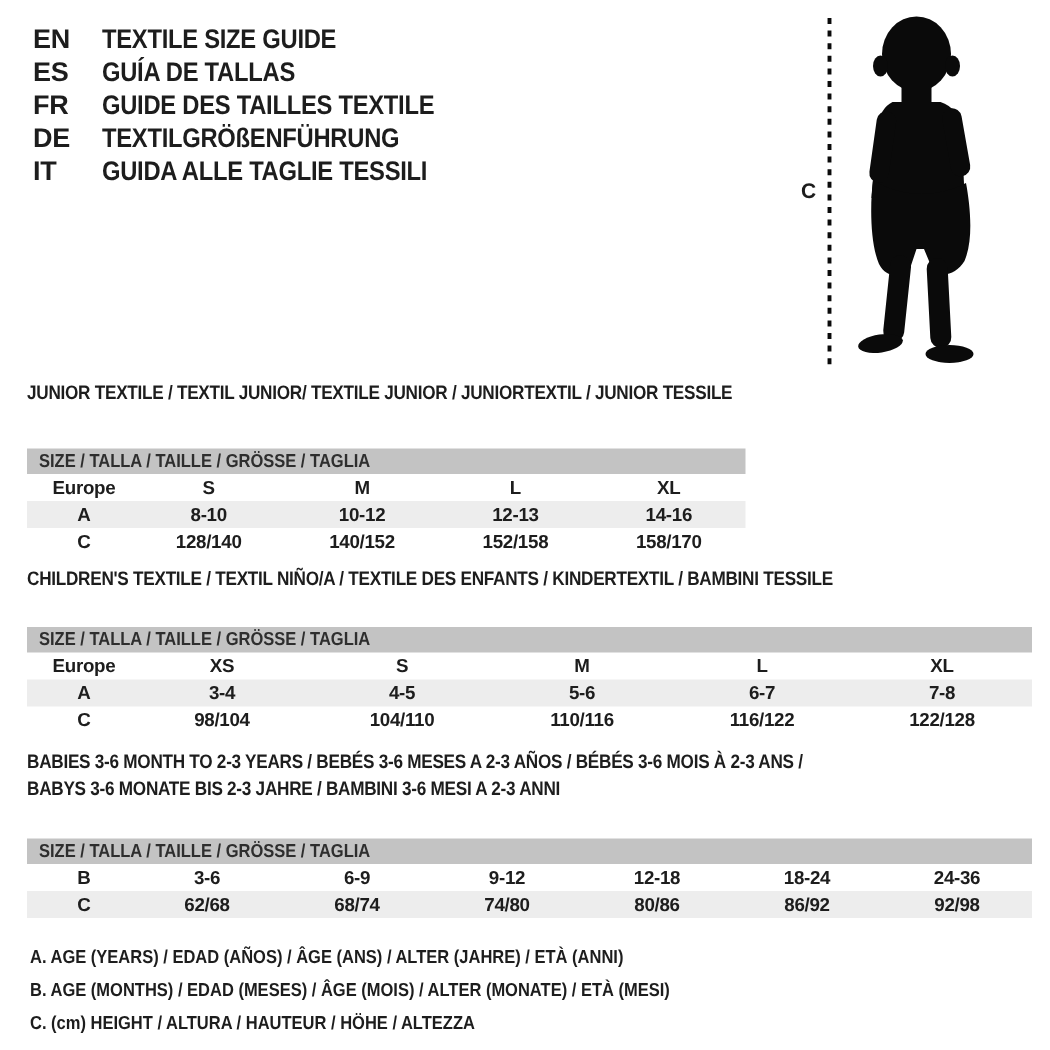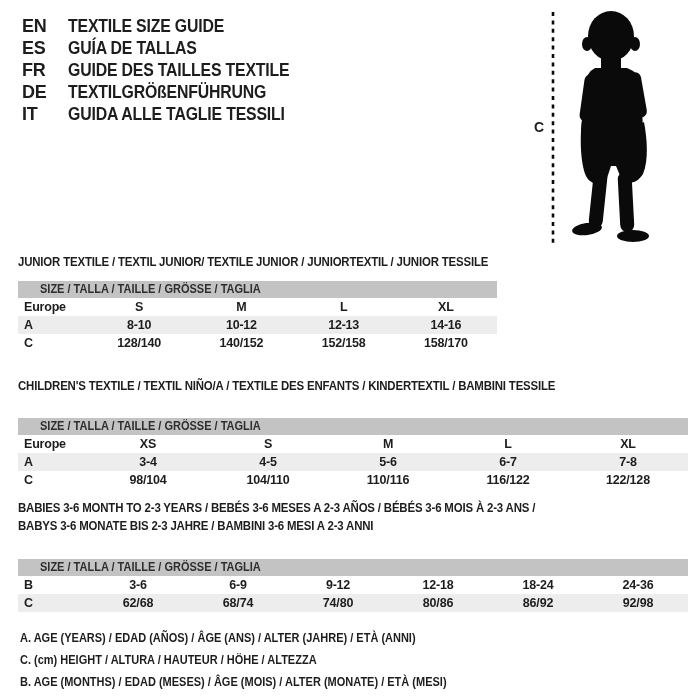--- a/index.html
+++ b/index.html
@@ -18,31 +18,31 @@
   
   .figure{position:absolute;left:530px;top:8px;width:168px;height:240px}
   .figure svg{position:absolute;left:0;top:0}
   .measure-label{position:absolute;left:4px;top:111px;font-size:14px;font-weight:bold}
 
   
   .tbl{position:absolute}
   .t1{left:18px;top:254px;width:479px}
   .t2{left:18px;top:378px;width:670px}
   .t3{left:18px;top:499px;width:670px}
-  .tbl-title{font-size:13px;font-weight:bold;height:16px;line-height:16px;margin-bottom:11px;letter-spacing:-0.2px}
+  .tbl-title{font-size:13px;font-weight:bold;height:16px;line-height:16px;margin-bottom:29px;letter-spacing:-0.2px}
   .t2 .tbl-title{margin-bottom:24px}
   .t3 .tbl-title{height:auto;line-height:18px;margin-bottom:24px}
   .t3 .tbl-title .cnd{display:block;transform-origin:0 50%}
-  .band{height:17px;line-height:17px;background:#c3c3c3;font-size:12.5px;font-weight:bold;color:#2e2e2e;padding-left:22px;box-sizing:border-box}
+  .band{height:17px;line-height:17px;background:#c3c3c3;font-size:12.5px;font-weight:bold;color:#2e2e2e;padding-left:8px;box-sizing:border-box}
   .row{display:grid;height:18px;line-height:18px;font-size:12.5px;font-weight:bold;letter-spacing:-0.2px}
   .cols4{grid-template-columns:70px repeat(4,1fr)}
   .cols5{grid-template-columns:70px repeat(5,1fr)}
   .cols6{grid-template-columns:70px repeat(6,1fr)}
   .row.shade{background:#ededed}
-  .row-label{padding-left:6px;text-align:left}
+  .row-label{padding-left:6px;text-align:center}
   .cell{text-align:center}
 
   
   .notes{position:absolute;left:20px;top:627px;font-size:12.5px;font-weight:bold}
   .note-line{height:22px;line-height:22px}
 </style>
 </head>
 <body>
 
 <div class="langs">
@@ -178,18 +178,18 @@
     <span class="cell">86/92</span>
     <span class="cell">92/98</span>
   </div>
 </section>
 
 <div class="notes">
   <div class="note-line">
     <span class="cnd">A. AGE (YEARS) / EDAD (AÑOS) / ÂGE (ANS) / ALTER (JAHRE) / ETÀ (ANNI)</span>
   </div>
   <div class="note-line">
-    <span class="cnd">C. (cm) HEIGHT / ALTURA / HAUTEUR / HÖHE / ALTEZZA</span>
+    <span class="cnd">B. AGE (MONTHS) / EDAD (MESES) / ÂGE (MOIS) / ALTER (MONATE) / ETÀ (MESI)</span>
   </div>
   <div class="note-line">
-    <span class="cnd">B. AGE (MONTHS) / EDAD (MESES) / ÂGE (MOIS) / ALTER (MONATE) / ETÀ (MESI)</span>
+    <span class="cnd">C. (cm) HEIGHT / ALTURA / HAUTEUR / HÖHE / ALTEZZA</span>
   </div>
 </div>
 
 </body></html>

